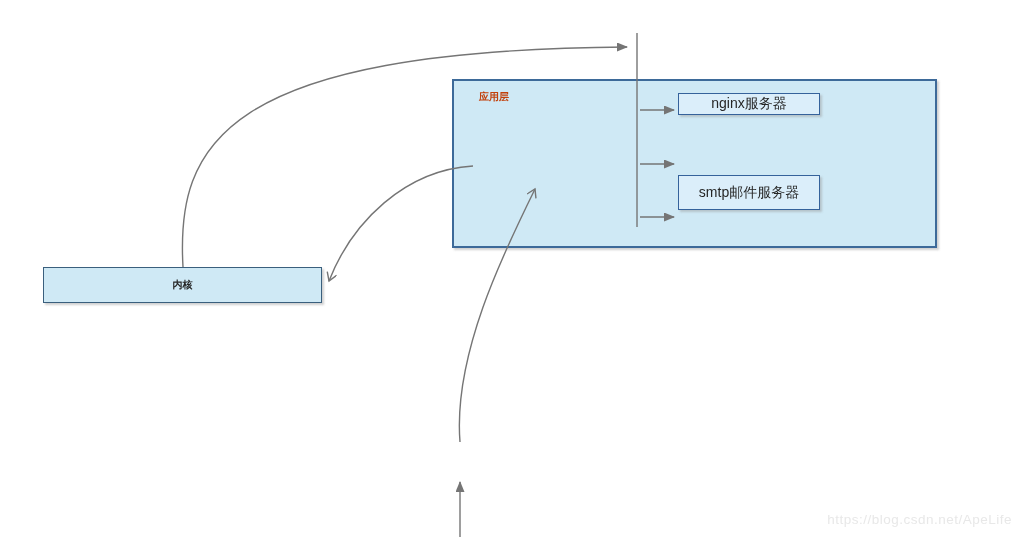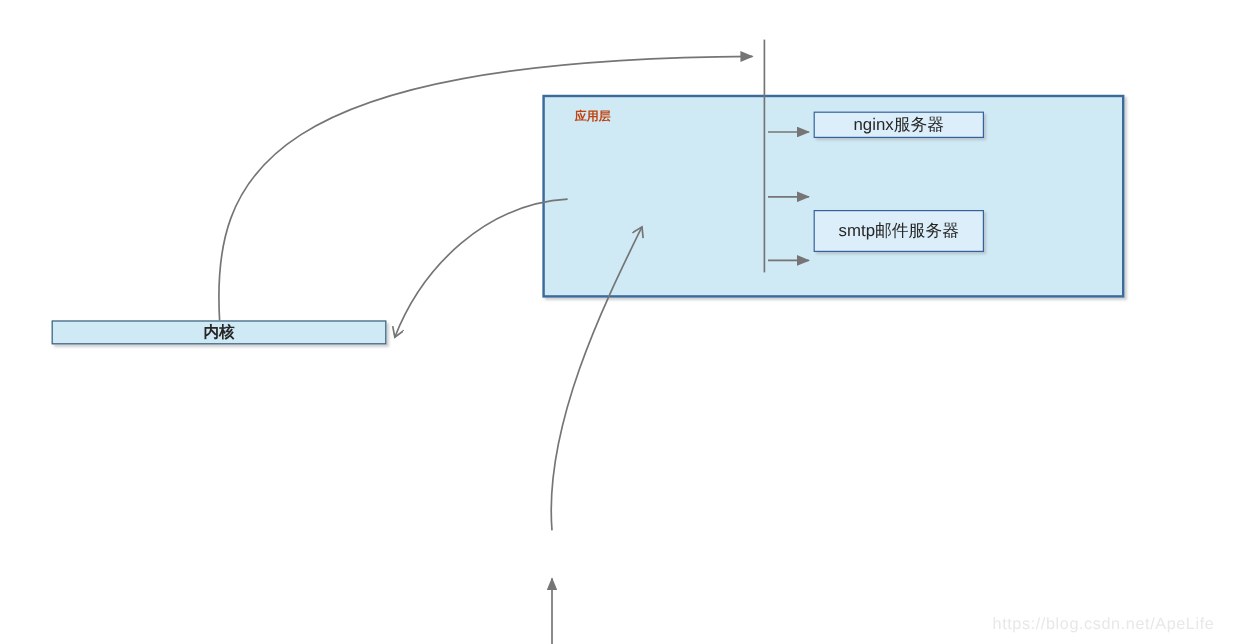--- a/index.html
+++ b/index.html
@@ -34,21 +34,21 @@
     font-weight: bold;
     font-size: 10px;
     color: #c2410c;
   }
   
   #dpdk-box   { left: 473px; top: 148px; width: 126px; height: 37px; background: #dbeefa; border: 1px solid #35629b; }
   #nginx-box  { left: 678px; top: 93px;  width: 142px; height: 22px; background: #dbeefa; border: 1px solid #35629b; }
   #smtp-box   { left: 678px; top: 147px; width: 142px; height: 35px; background: #dbeefa; border: 1px solid #35629b; margin-top: 28px; }
   #ftp-box    { left: 678px; top: 200px; width: 142px; height: 34px; background: #dbeefa; border: 1px solid #35629b; }
   
-  #kernel-box { left: 43px;  top: 267px; width: 279px; height: 20px; background: #cfe9f5; border: 1px solid #3a5f7d; font-weight: bold; font-size: 13px; }
+  #kernel-box { left: 43px;  top: 267px; width: 279px; height: 36px; background: #cfe9f5; border: 1px solid #3a5f7d; font-weight: bold; font-size: 10px; }
   #nic-box    { left: 320px; top: 442px; width: 280px; height: 37px; background: #cfe9f5; border: 1px solid #3a5f7d; font-weight: bold; font-size: 15px; }
 
   #edges-layer {
     position: absolute;
     left: 0; top: 0;
     width: 1030px; height: 537px;
     pointer-events: none;
   }
   .watermark {
     position: absolute;

